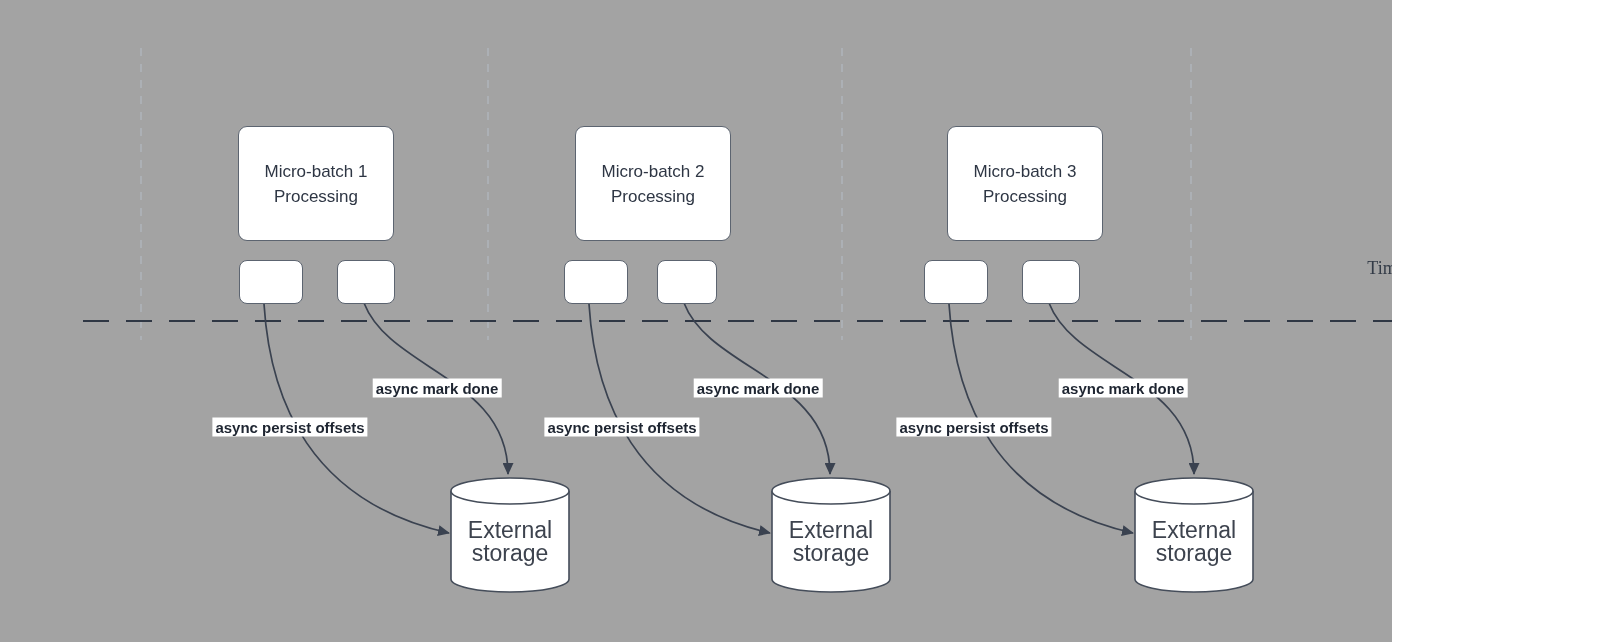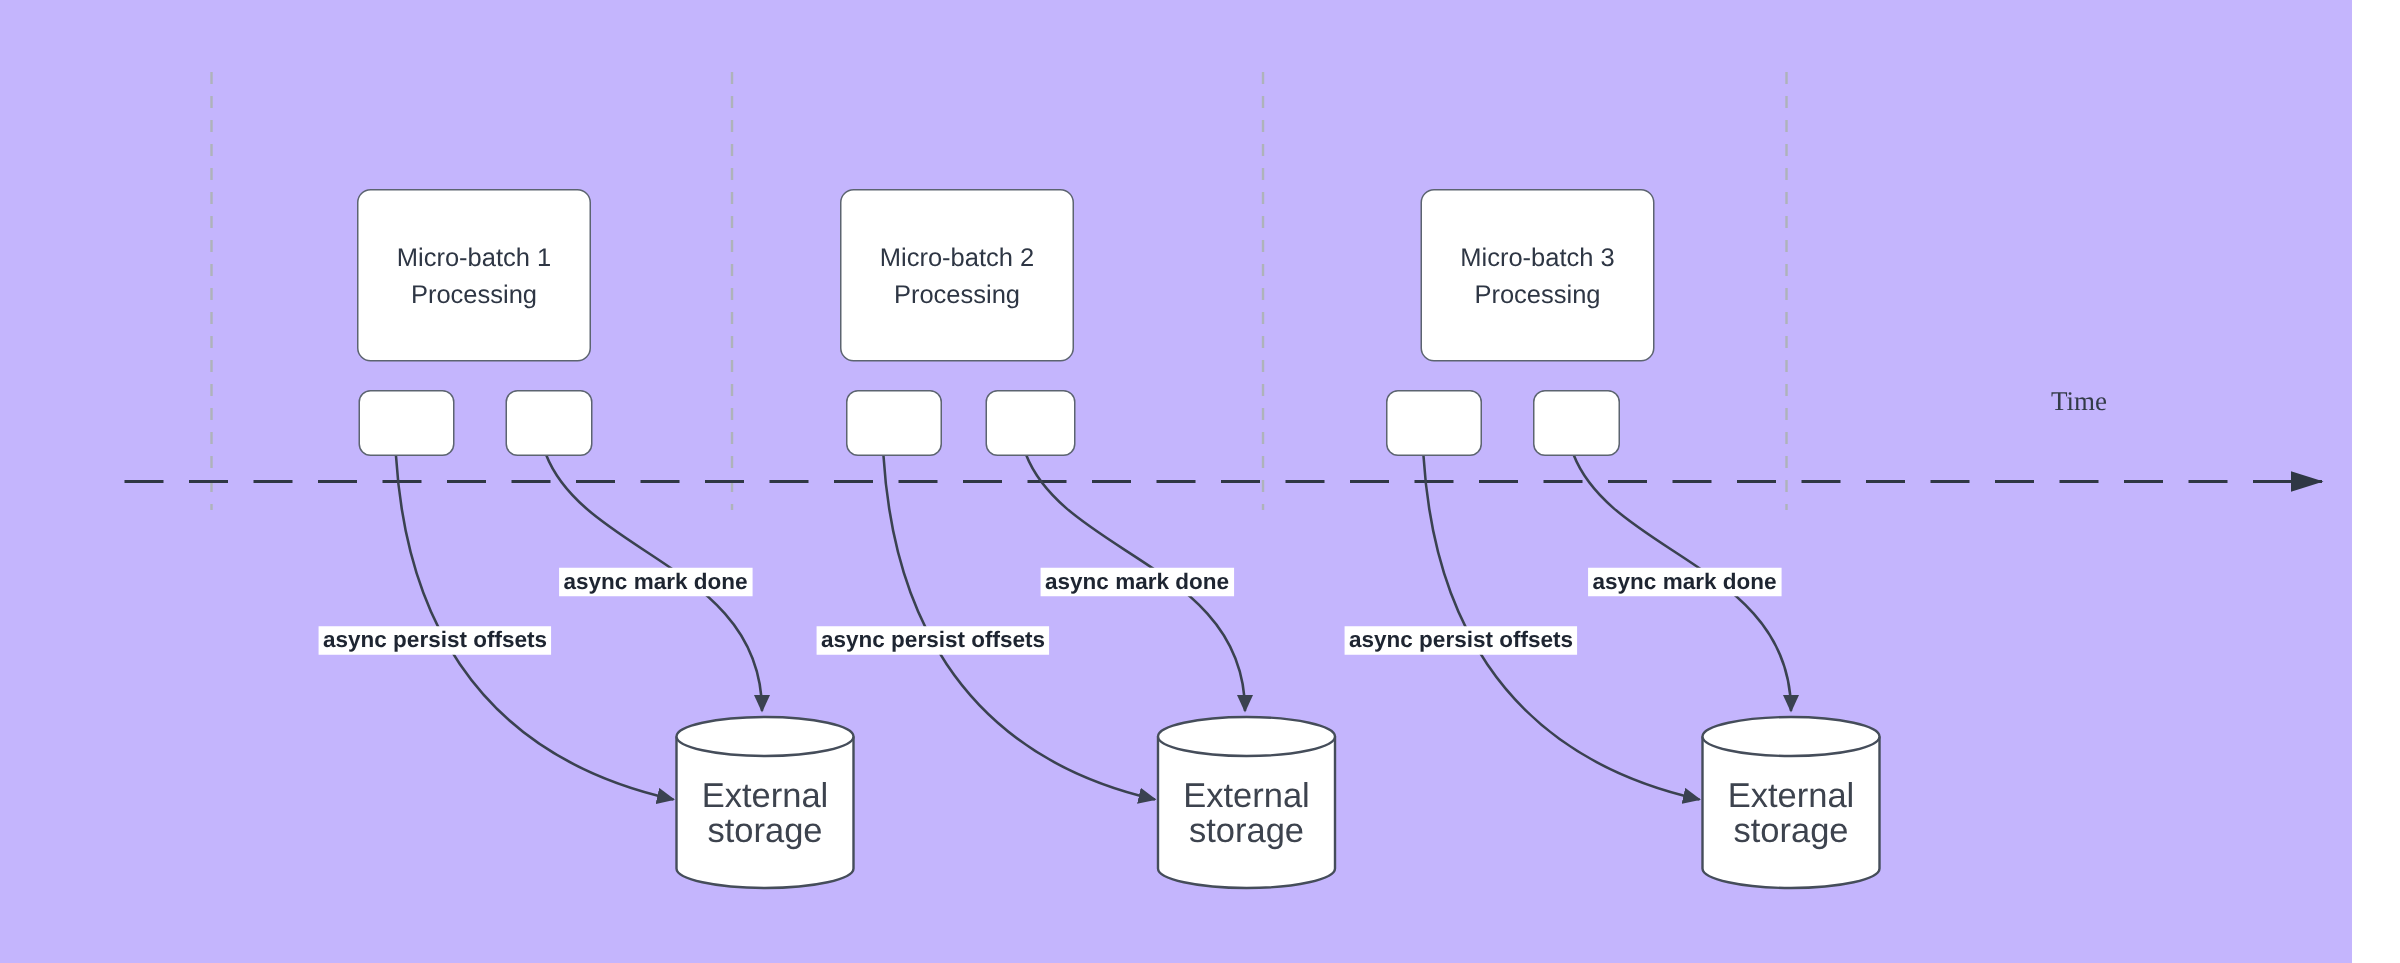--- a/index.html
+++ b/index.html
@@ -1,23 +1,23 @@
 <!DOCTYPE html>
 <html><head>
 <meta charset="utf-8">
 <style>
   * { margin: 0; padding: 0; box-sizing: border-box; }
   html, body { background: #ffffff; }
   body { font-family: "Liberation Sans", sans-serif; }
 
   .canvas {
     position: relative;
-    width: 1568px;
+    width: 1392px;
     height: 642px;
-    background: #c4b5fd;
+    background: #a3a3a3;
     overflow: hidden;
   }
 
   .overlay-svg {
     position: absolute;
     left: 0; top: 0;
     width: 1600px; height: 642px;
   }
 
   
@@ -126,21 +126,21 @@
     <path d="M684,303 C710,370 830,378 830,474" fill="none" stroke="#3a4250" stroke-width="1.7" marker-end="url(#arrowS)"></path>
 
     <path d="M949,304 C955,400 995,502 1133,533" fill="none" stroke="#3a4250" stroke-width="1.7" marker-end="url(#arrowS)"></path>
     <path d="M1049,303 C1075,370 1194,378 1194,474" fill="none" stroke="#3a4250" stroke-width="1.7" marker-end="url(#arrowS)"></path>
   </svg>
 
   <div class="proc-box" style="left:238px;">
     <div class="proc-title">Micro-batch 1
 Processing</div>
   </div>
-  <div class="proc-box" style="left:560px;">
+  <div class="proc-box" style="left:575px;">
     <div class="proc-title">Micro-batch 2
 Processing</div>
   </div>
   <div class="proc-box" style="left:919px;margin-left:28px;">
     <div class="proc-title">Micro-batch 3
 Processing</div>
   </div>
 
   <div class="task-box" style="left:239px; width:64px;"></div>
   <div class="task-box" style="left:337px; width:58px;"></div>

